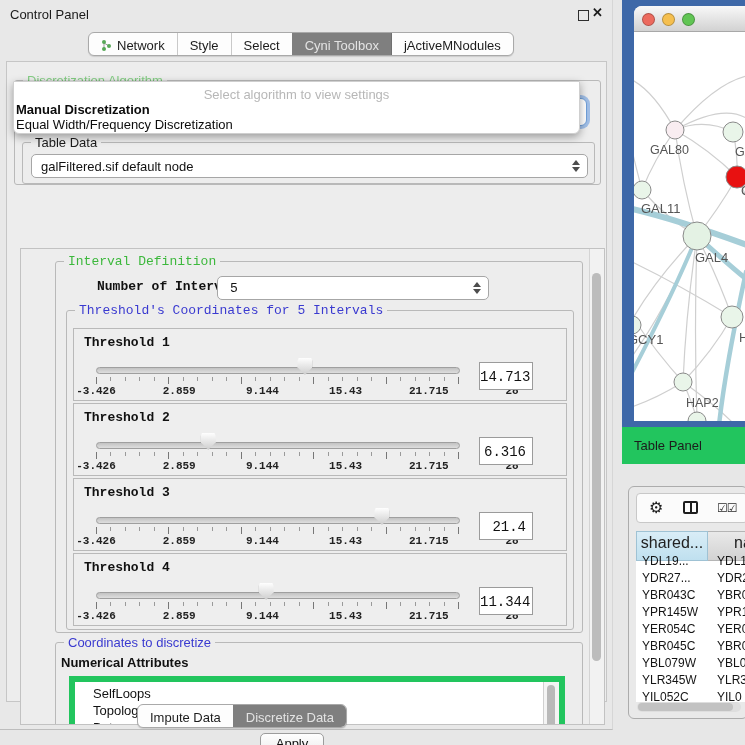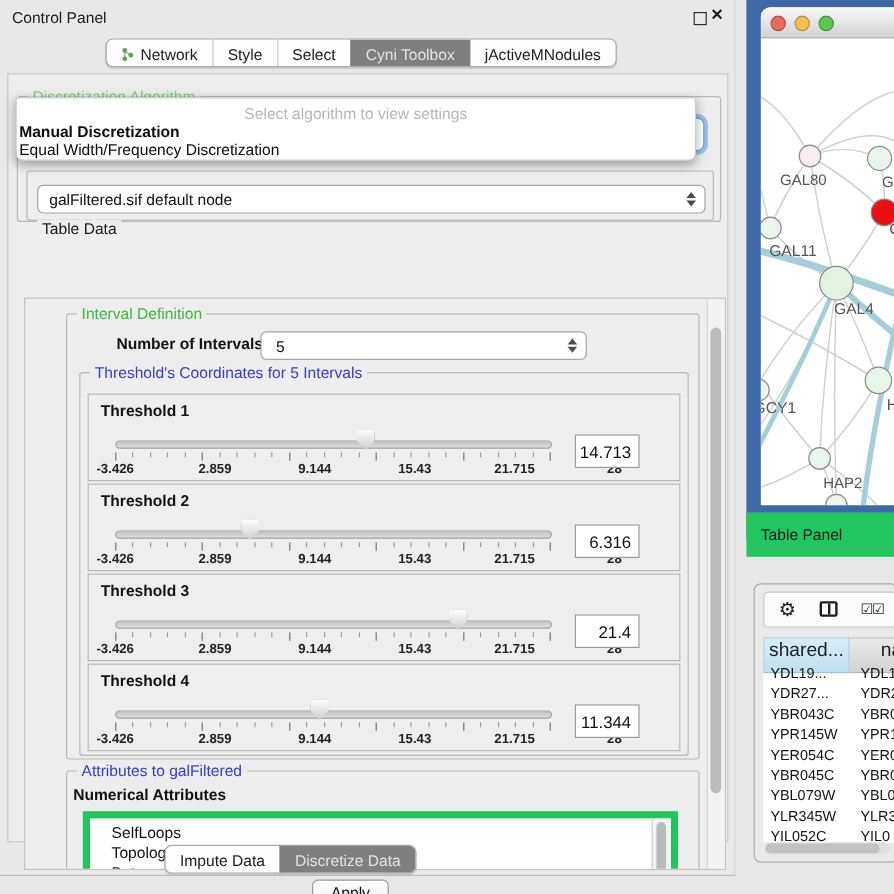--- a/index.html
+++ b/index.html
@@ -21,21 +21,21 @@
   .seg.selected + .seg{border-left-color:#6f6f6f;}
   #top-tabs{left:88px;top:32px;}
   #bottom-tabs{left:137px;top:704px;}
 
   #content-panel{position:absolute;left:6px;top:61px;width:599px;height:639px;background:#ededed;border:1px solid #c6c6c6;}
 
   .group{position:absolute;border:1px solid #b9b9b9;border-radius:3px;}
   .group-title{position:absolute;top:-8px;left:8px;background:#ededed;padding:0 4px;font-size:13px;white-space:nowrap;}
   .t-green{color:#3cb83c;}
   .t-blue{color:#3a3ad0;}
-  .t-black{color:#1b1b1b;margin-top:48px;}
+  .t-black{color:#1b1b1b;}
 
   .combo{position:absolute;background:#fff;border:1px solid #a6a6a6;border-radius:5px;font-size:13px;color:#111;
          display:flex;align-items:center;padding-left:9px;box-sizing:border-box;box-shadow:inset 0 1px 0 rgba(255,255,255,.8);}
   .stepper{position:absolute;right:7px;top:50%;transform:translateY(-50%);display:flex;flex-direction:column;gap:2px;}
   .stepper i{display:block;width:0;height:0;border-left:4px solid transparent;border-right:4px solid transparent;}
   .stepper .up{border-bottom:5px solid #4d4d4d;}
   .stepper .dn{border-top:5px solid #4d4d4d;}
 
   
   #algo-combo{left:15px;top:17px;width:557px;height:28px;border-radius:6px;border:1px solid #6f9fd8;
@@ -48,21 +48,21 @@
   #popup-prompt{position:absolute;left:0;right:0;top:5px;text-align:center;font-size:13px;color:#b7b7b7;}
   .popup-opt{position:absolute;left:2px;font-size:13px;color:#0c0c0c;white-space:nowrap;}
   #popup-opt-0{top:20px;font-weight:700;}
   #popup-opt-1{top:35px;}
 
   
   #viewport{position:absolute;left:13px;top:186px;width:585px;height:477px;border:1px solid #c2c2c2;background:#ededed;overflow:hidden;box-sizing:border-box;}
   #v-scrollbar{position:absolute;right:0;top:0;bottom:0;width:14px;background:#f2f2f2;border-left:1px solid #d4d4d4;}
   #v-thumb{position:absolute;left:2px;top:24px;width:9px;height:388px;border-radius:5px;background:#bcbcbc;}
 
-  #interval-group{left:34px;top:12px;width:526px;height:370px;}
+  #interval-group{left:34px;top:12px;width:526px;height:370px;font-family:Liberation Mono, monospace;}
   #num-label{position:absolute;left:41px;top:17px;font-size:13px;font-weight:700;color:#111;}
   #num-combo{left:161px;top:14px;width:272px;height:24px;}
   #coords-group{left:10px;top:48px;width:506px;height:318px;}
   #thresholds{position:absolute;left:6px;top:17px;width:494px;}
 
   .th-panel{position:relative;width:494px;height:73px;border:1px solid #b9b9b9;background:#eeeeee;margin-bottom:2px;box-sizing:border-box;}
   .th-label{position:absolute;left:10px;top:6px;font-size:13px;font-weight:700;color:#111;}
   .th-track{position:absolute;left:22px;top:38px;width:362px;height:5px;border:1px solid #9f9f9f;border-radius:4px;
             background:linear-gradient(#c2c2c2,#dedede);}
   .th-thumb{position:absolute;top:29px;width:15px;height:17px;
@@ -355,21 +355,21 @@
                     <div class="scale-label" style="left: 80%;">21.715</div>
                     <div class="scale-label" style="left: 100%;">28</div>
                   </div>
     <div class="th-value">11.344</div>
   </div>
               </div>
           </div>
         </div>
 
         <div id="attr-group" class="group">
-          <div class="group-title t-blue">Attributes to galFiltered</div>
+          <div class="group-title t-blue">Coordinates to discretize</div>
           <div id="attr-subtitle">Numerical Attributes</div>
           <div id="attr-list">
             <div id="attr-list-inner">
                 <div class="attr-item">SelfLoops</div>
                 <div class="attr-item">TopologicalCoefficient</div>
                 <div class="attr-item">BetweennessCentrality</div>
               </div>
             <div id="l-scrollbar">
                 <div id="l-thumb"></div>
               </div>

